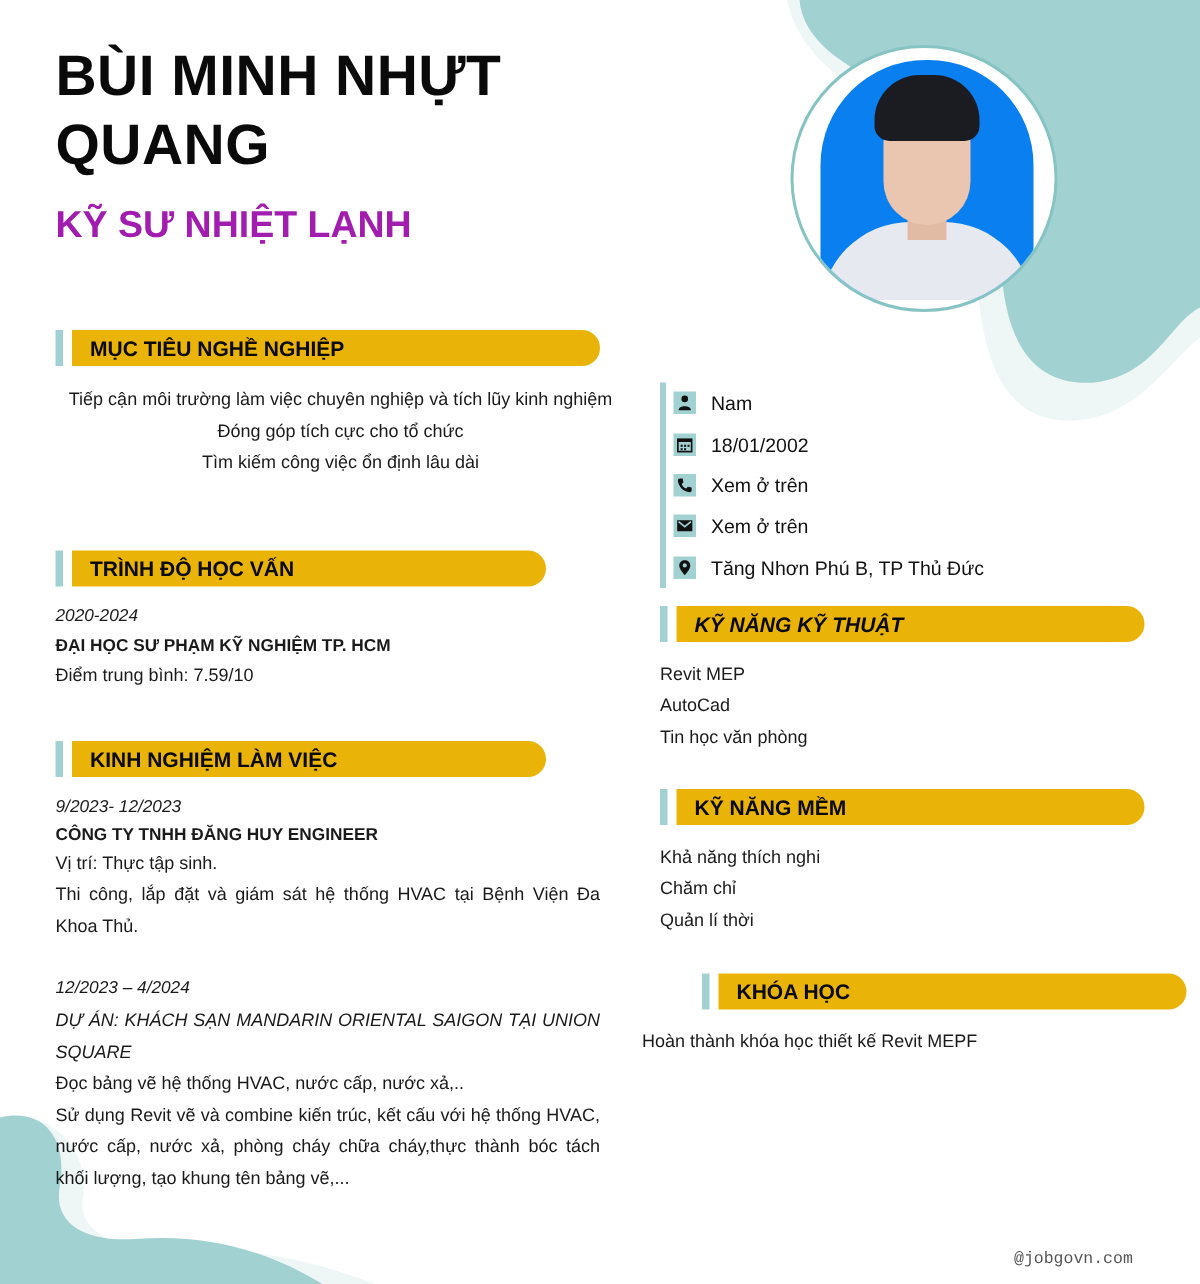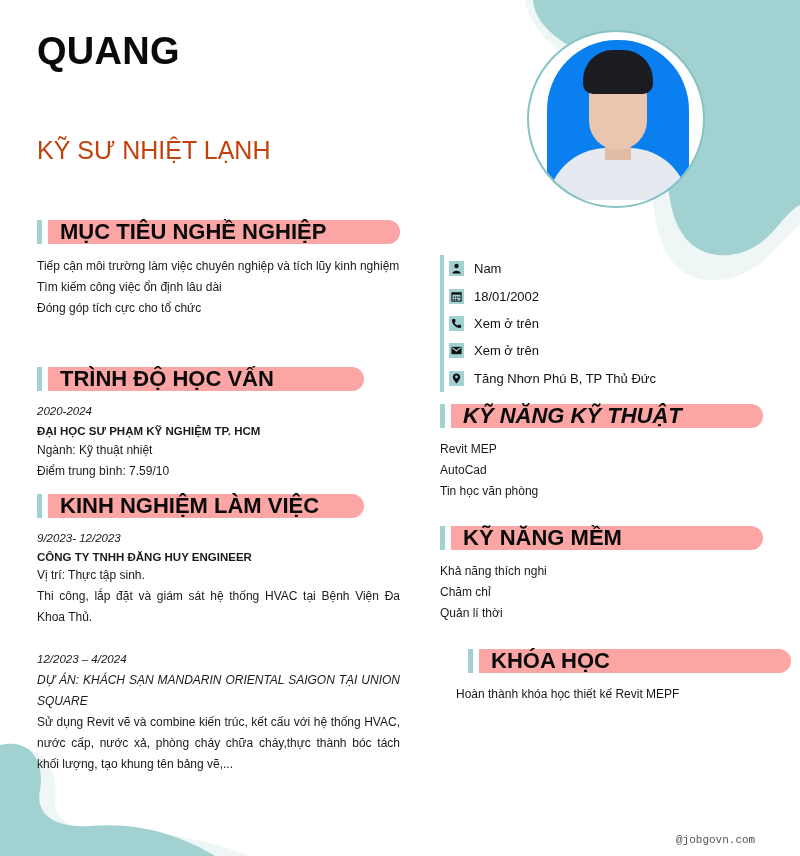--- a/index.html
+++ b/index.html
@@ -1,32 +1,32 @@
 <!DOCTYPE html>
 <html><head>
 <meta charset="utf-8">
 <style>
   html, body { margin:0; padding:0; }
   body { width:800px; height:856px; position:relative; overflow:hidden; background:#ffffff; font-family:"Liberation Sans", sans-serif; color:#111; }
   .bg-svg { position:absolute; left:0; top:0; width:800px; height:856px; z-index:0; }
   .layer { position:absolute; z-index:1; }
 
   .name { left:37px; top:28px; font-size:38px; font-weight:bold; line-height:46px; letter-spacing:0.3px; color:#0a0a0a; }
-  .job { left:37px; top:136px; font-size:25px; font-weight:normal; color:#c2410c; }
+  .job { left:37px; top:136px; font-size:25px; font-weight:bold; color:#a21caf; }
 
   .photo-ring { left:527px; top:30px; width:178px; height:178px; border-radius:50%; background:#fff; border:2px solid #86c4c3; box-sizing:border-box; overflow:hidden; }
   .photo { position:absolute; left:18px; top:8px; width:142px; height:160px; border-radius:70px 70px 0 0; overflow:hidden; background:#0a7ff0; }
   .photo .face { position:absolute; left:42px; top:28px; width:58px; height:82px; background:#eac6b0; border-radius:28px 28px 30px 30px; }
   .photo .hair { position:absolute; left:36px; top:10px; width:70px; height:44px; background:#1b1b22; border-radius:30px 30px 10px 10px; }
   .photo .shirt { position:absolute; left:0; top:108px; width:142px; height:60px; background:#e6eaf0; border-radius:60px 60px 0 0; }
   .photo .neck { position:absolute; left:58px; top:96px; width:26px; height:24px; background:#e2bba4; }
 
   .sec-head { height:24px; display:flex; align-items:stretch; }
   .sec-head .bar { width:5px; background:#a2d1d2; margin-right:6px; }
-  .sec-head .pill { flex:1; background:#fca5a5; border-radius:0 12px 12px 0; font-weight:bold; font-size:22px; line-height:24px; padding-left:12px; color:#0a0a0a; }
+  .sec-head .pill { flex:1; background:#eab308; border-radius:0 12px 12px 0; font-weight:bold; font-size:14px; line-height:24px; padding-left:12px; color:#0a0a0a; }
 
   .txt { font-size:12px; line-height:21px; color:#1a1a1a; }
   .it { font-style:italic; font-size:11.5px; }
   .b { font-weight:bold; font-size:11.5px; }
   .just { text-align:justify; }
 
   .info-block { left:440px; top:255px; border-left:4px solid #a2d1d2; padding-left:5px; }
   .info-row { display:flex; align-items:center; height:27.4px; font-size:13px; }
   .info-row .ic { width:15px; height:15px; background:#a2d1d2; display:flex; align-items:center; justify-content:center; margin-right:10px; }
   .info-row .ic svg { width:11px; height:11px; }
@@ -41,73 +41,74 @@
   <path d="M525 0 C530 30 560 60 600 70 C640 90 650 140 652 190 C655 240 670 285 720 280 C760 276 780 240 800 225 L800 0 Z" fill="#eef6f6"></path>
 
   <path d="M533 0 C535 25 560 45 600 60 C650 80 665 140 668 185 C672 230 690 258 730 255 C770 250 780 215 800 205 L800 0 Z" fill="#a2d1d2"></path>
 
   <path d="M0 745 C40 740 60 770 55 800 C52 825 90 840 140 835 C180 832 220 845 250 856 L0 856 Z" fill="#eef6f6"></path>
 
   <path d="M0 745 C30 738 45 760 40 790 C35 815 55 828 90 826 C140 822 180 835 215 856 L0 856 Z" fill="#a2d1d2"></path>
 </svg>
 
 <div class="layer name">
+  <div>BÙI MINH NHỰT</div>
   <div>QUANG</div>
 </div>
 <div class="layer job">KỸ SƯ NHIỆT LẠNH</div>
 
 <div class="layer photo-ring">
   <div class="photo">
     <div class="shirt"></div>
     <div class="neck"></div>
     <div class="face"></div>
     <div class="hair"></div>
   </div>
 </div>
 
 <div class="layer" style="left:37px; top:220px; width:363px;">
   <div class="sec-head">
     <div class="bar"></div>
     <div class="pill">MỤC TIÊU NGHỀ NGHIỆP</div>
   </div>
 </div>
-<div class="layer txt" style="left:37px; top:256px; width:380px;">
+<div class="layer txt" style="left:37px; top:256px; width:380px;text-align:center;">
   <div>Tiếp cận môi trường làm việc chuyên nghiệp và tích lũy kinh nghiệm</div>
+  <div>Đóng góp tích cực cho tổ chức</div>
   <div>Tìm kiếm công việc ổn định lâu dài</div>
-  <div>Đóng góp tích cực cho tổ chức</div>
 </div>
 
 <div class="layer" style="left:37px; top:367px; width:327px;">
   <div class="sec-head">
     <div class="bar"></div>
     <div class="pill">TRÌNH ĐỘ HỌC VẤN</div>
   </div>
 </div>
 <div class="layer txt" style="left:37px; top:401px; width:363px;">
   <div class="it">2020-2024</div>
   <div class="b" style="line-height:18px;">ĐẠI HỌC SƯ PHẠM KỸ NGHIỆM TP. HCM</div>
-  <div>Ngành: Kỹ thuật nhiệt</div>
   <div>Điểm trung bình: 7.59/10</div>
 </div>
 
 <div class="layer" style="left:37px; top:494px; width:327px;">
   <div class="sec-head">
     <div class="bar"></div>
     <div class="pill">KINH NGHIỆM LÀM VIỆC</div>
   </div>
 </div>
 <div class="layer txt just" style="left:37px; top:528px; width:363px;">
   <div class="it">9/2023- 12/2023</div>
   <div class="b" style="line-height:16px;">CÔNG TY TNHH ĐĂNG HUY ENGINEER</div>
   <div>Vị trí: Thực tập sinh.</div>
   <div>Thi công, lắp đặt và giám sát hệ thống HVAC tại Bệnh Viện Đa Khoa Thủ.</div>
 </div>
 <div class="layer txt just" style="left:37px; top:649px; width:363px;">
   <div class="it">12/2023 – 4/2024</div>
   <div class="it" style="font-size:12px;">DỰ ÁN: KHÁCH SẠN MANDARIN ORIENTAL SAIGON TẠI UNION SQUARE</div>
+  <div>Đọc bảng vẽ hệ thống HVAC, nước cấp, nước xả,..</div>
   <div>Sử dụng Revit vẽ và combine kiến trúc, kết cấu với hệ thống HVAC, nước cấp, nước xả, phòng cháy chữa cháy,thực thành bóc tách khối lượng, tạo khung tên bảng vẽ,...</div>
 </div>
 
 <div class="layer info-block">
   <div class="info-row">
     <span class="ic">
       <svg viewBox="0 0 12 12">
           <circle cx="6" cy="3.2" r="2.4" fill="#111"></circle>
           <path d="M1.5 11.5 C1.5 7.5 10.5 7.5 10.5 11.5 Z" fill="#111"></path>
         </svg>
@@ -179,17 +180,17 @@
   <div>Chăm chỉ</div>
   <div>Quản lí thời</div>
 </div>
 
 <div class="layer" style="left:440px; top:649px; width:323px;padding-left:28px;">
   <div class="sec-head">
     <div class="bar"></div>
     <div class="pill">KHÓA HỌC</div>
   </div>
 </div>
-<div class="layer txt" style="left:456px; top:684px;">
+<div class="layer txt" style="left:428px; top:684px;">
   <div>Hoàn thành khóa học thiết kế Revit MEPF</div>
 </div>
 
 <div class="layer footer">@jobgovn.com</div>
 
 </body></html>

